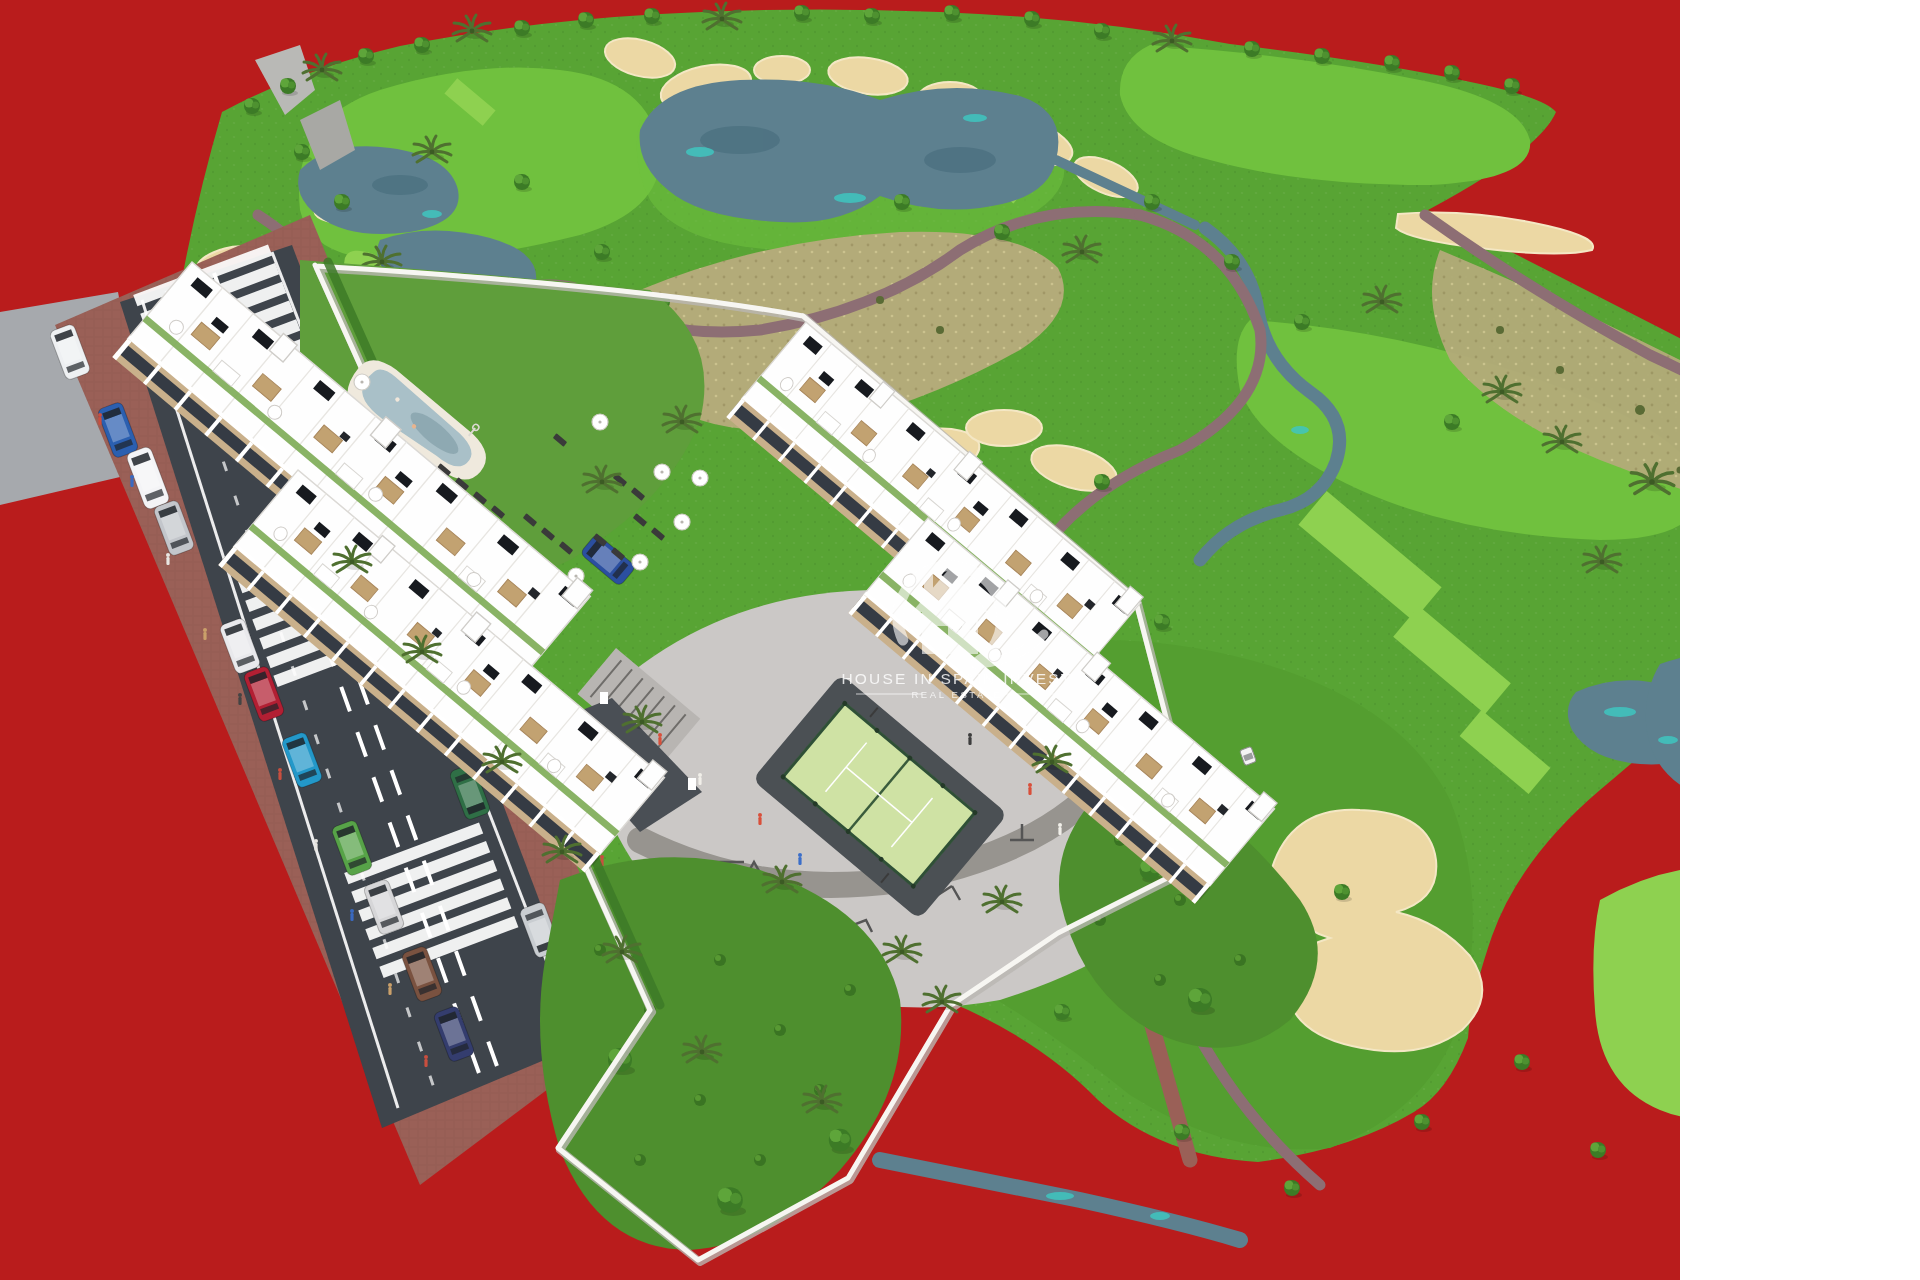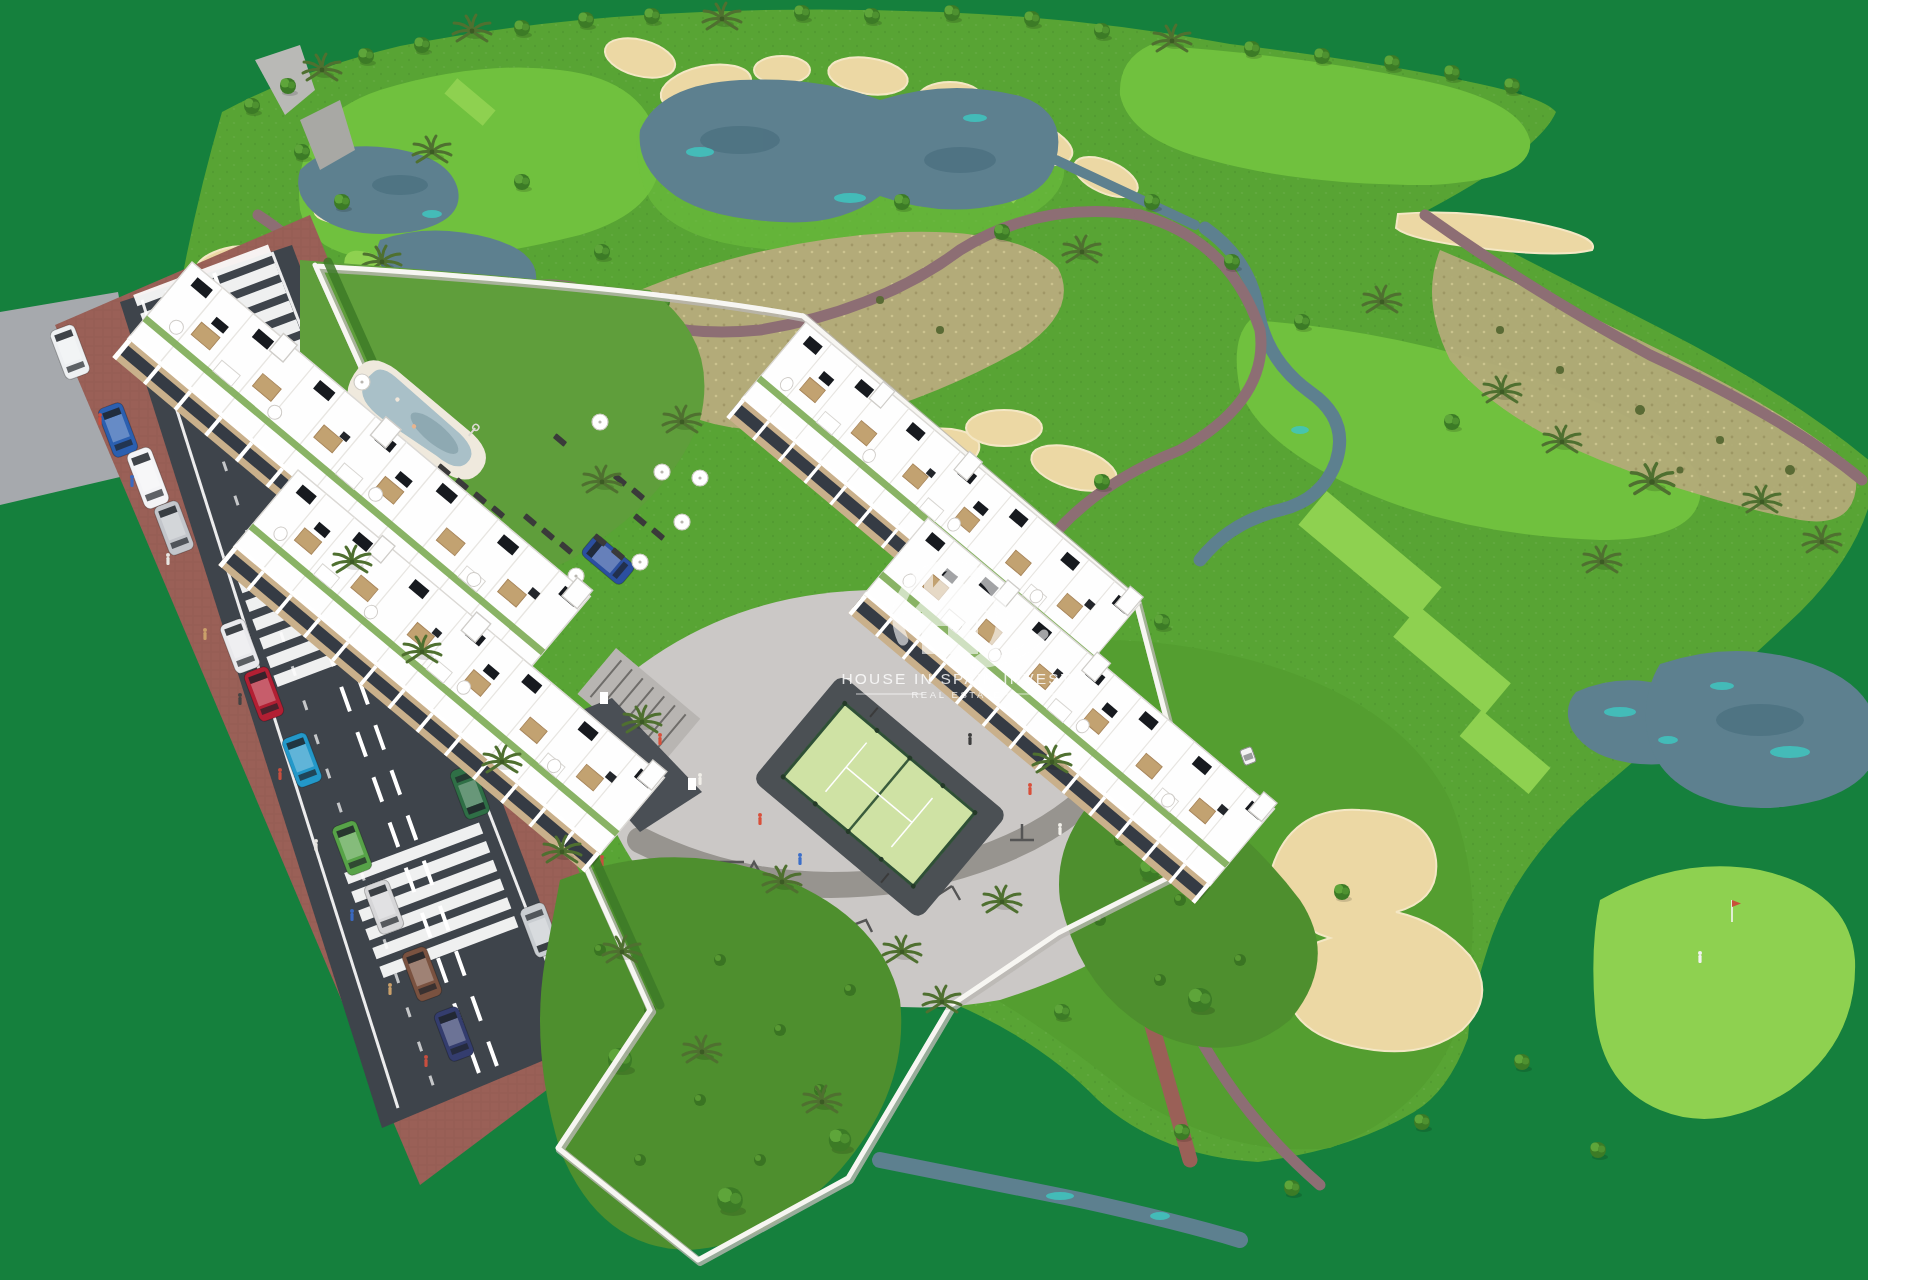--- a/index.html
+++ b/index.html
@@ -1,16 +1,16 @@
 <!DOCTYPE html>
 <html><head>
 <meta charset="utf-8">
 <style>
   html,body{margin:0;padding:0;background:#ffffff;}
-  .stage{width:1868px;height:1280px;position:relative;overflow:hidden;background:#15803d;
+  .stage{width:1680px;height:1280px;position:relative;overflow:hidden;background:#b91c1c;
          font-family:"Liberation Sans", sans-serif;}
   svg{display:block;}
   text{font-family:"Liberation Sans", sans-serif;}
   .wm-title{font-size:15.5px;letter-spacing:2.2px;font-weight:400;fill:#ffffff;opacity:.82;}
   .wm-sub{font-size:9.5px;letter-spacing:2.6px;font-weight:400;fill:#ffffff;opacity:.78;}
 </style>
 </head>
 <body>
 
 <div class="stage">

